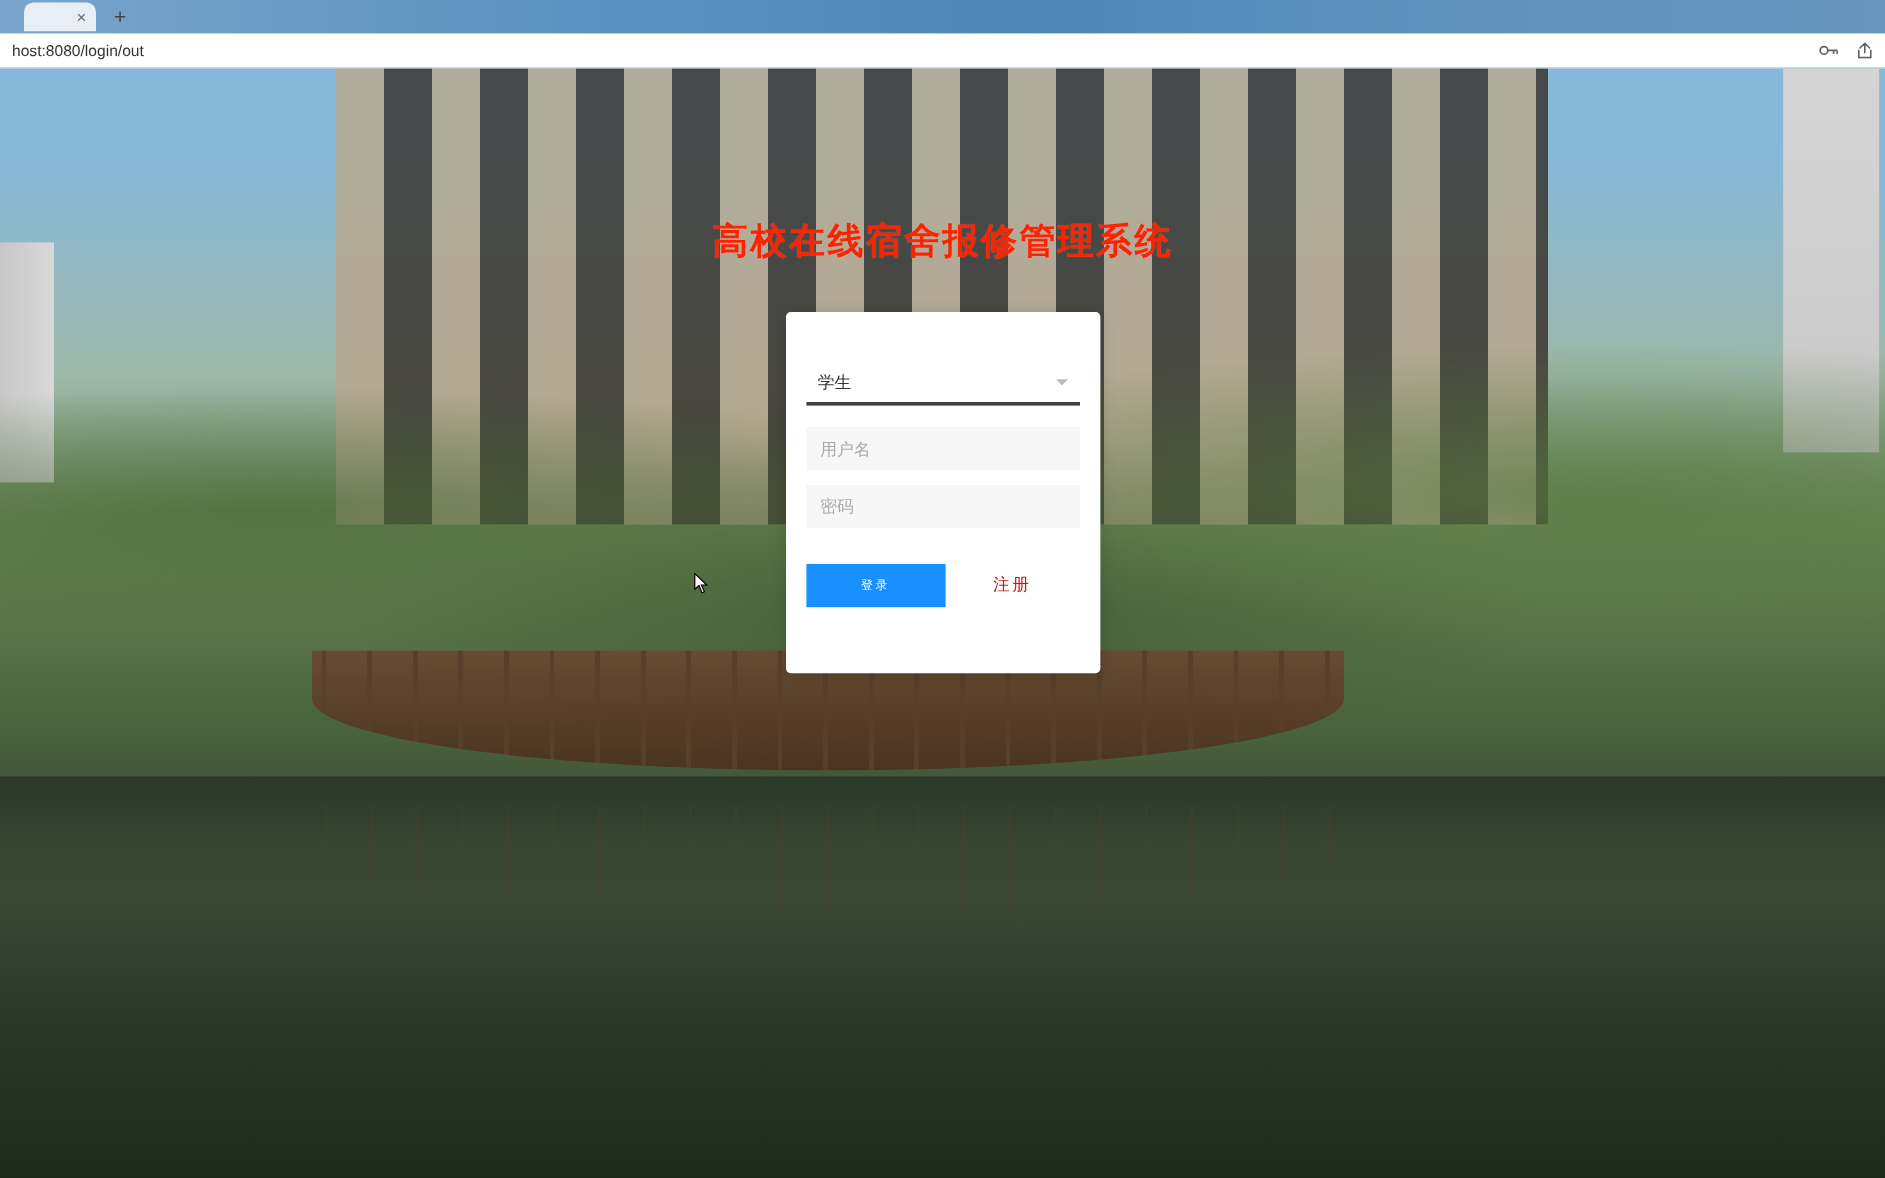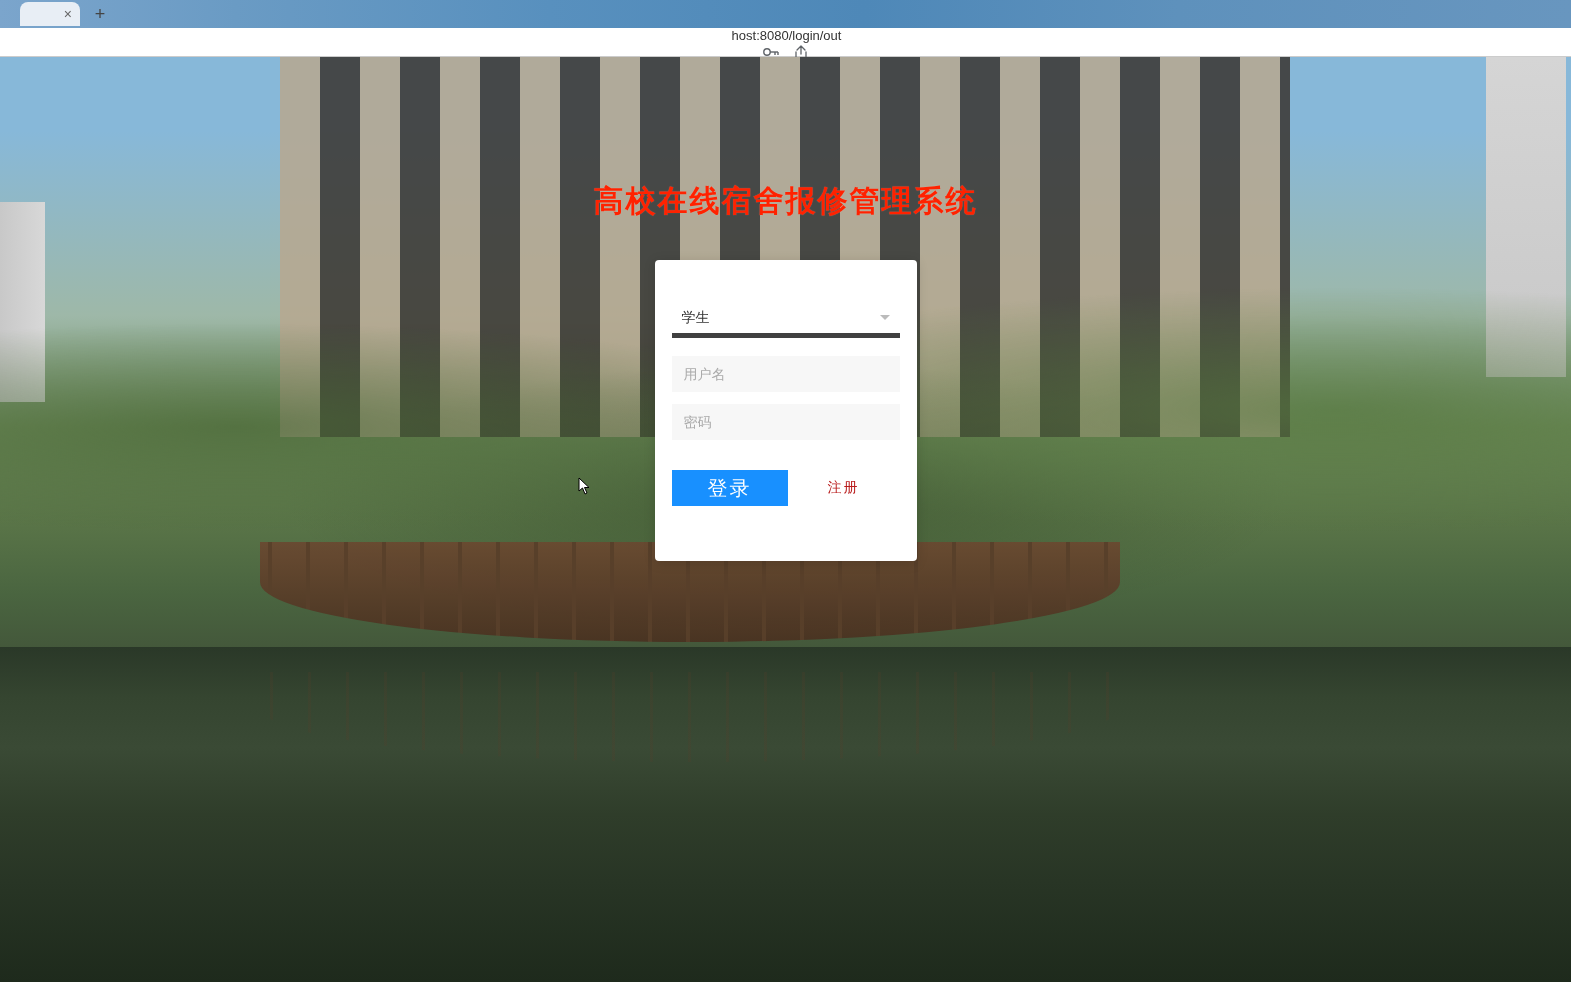--- a/index.html
+++ b/index.html
@@ -52,21 +52,20 @@
       color: #444;
       cursor: pointer;
     }
     .address-bar {
       height: 29px;
       background: #fff;
       display: flex;
       align-items: center;
       padding: 0 8px;
       border-bottom: 1px solid #ccc;
-      flex-direction: column;
     }
     .url-text {
       flex: 1;
       font-size: 13px;
       color: #333;
       padding-left: 2px;
     }
     .addr-icons {
       display: flex;
       gap: 12px;
@@ -186,21 +185,21 @@
       width: 262px;
       background: #fff;
       border-radius: 4px;
       padding: 42px 17px 55px 17px;
       box-shadow: 0 2px 12px rgba(0,0,0,0.15);
     }
     .select-wrap {
       position: relative;
       width: 100%;
       height: 36px;
-      border-bottom: 5px solid #404040;
+      border-bottom: 3px solid #404040;
       display: flex;
       align-items: center;
       padding: 0 10px;
       margin-bottom: 18px;
       cursor: pointer;
     }
     .select-value {
       flex: 1;
       font-size: 14px;
       color: #333;
@@ -231,21 +230,21 @@
       align-items: center;
       margin-top: 18px;
       gap: 30px;
     }
     .login-btn {
       width: 116px;
       height: 36px;
       background: #1890ff;
       color: #fff;
       border: none;
-      font-size: 20px;
+      font-size: 10px;
       cursor: pointer;
       letter-spacing: 2px;
     }
     .register-link {
       color: #b91c1c;
       font-size: 14px;
       cursor: pointer;
       letter-spacing: 2px;
       margin-left: 10px;
     }

